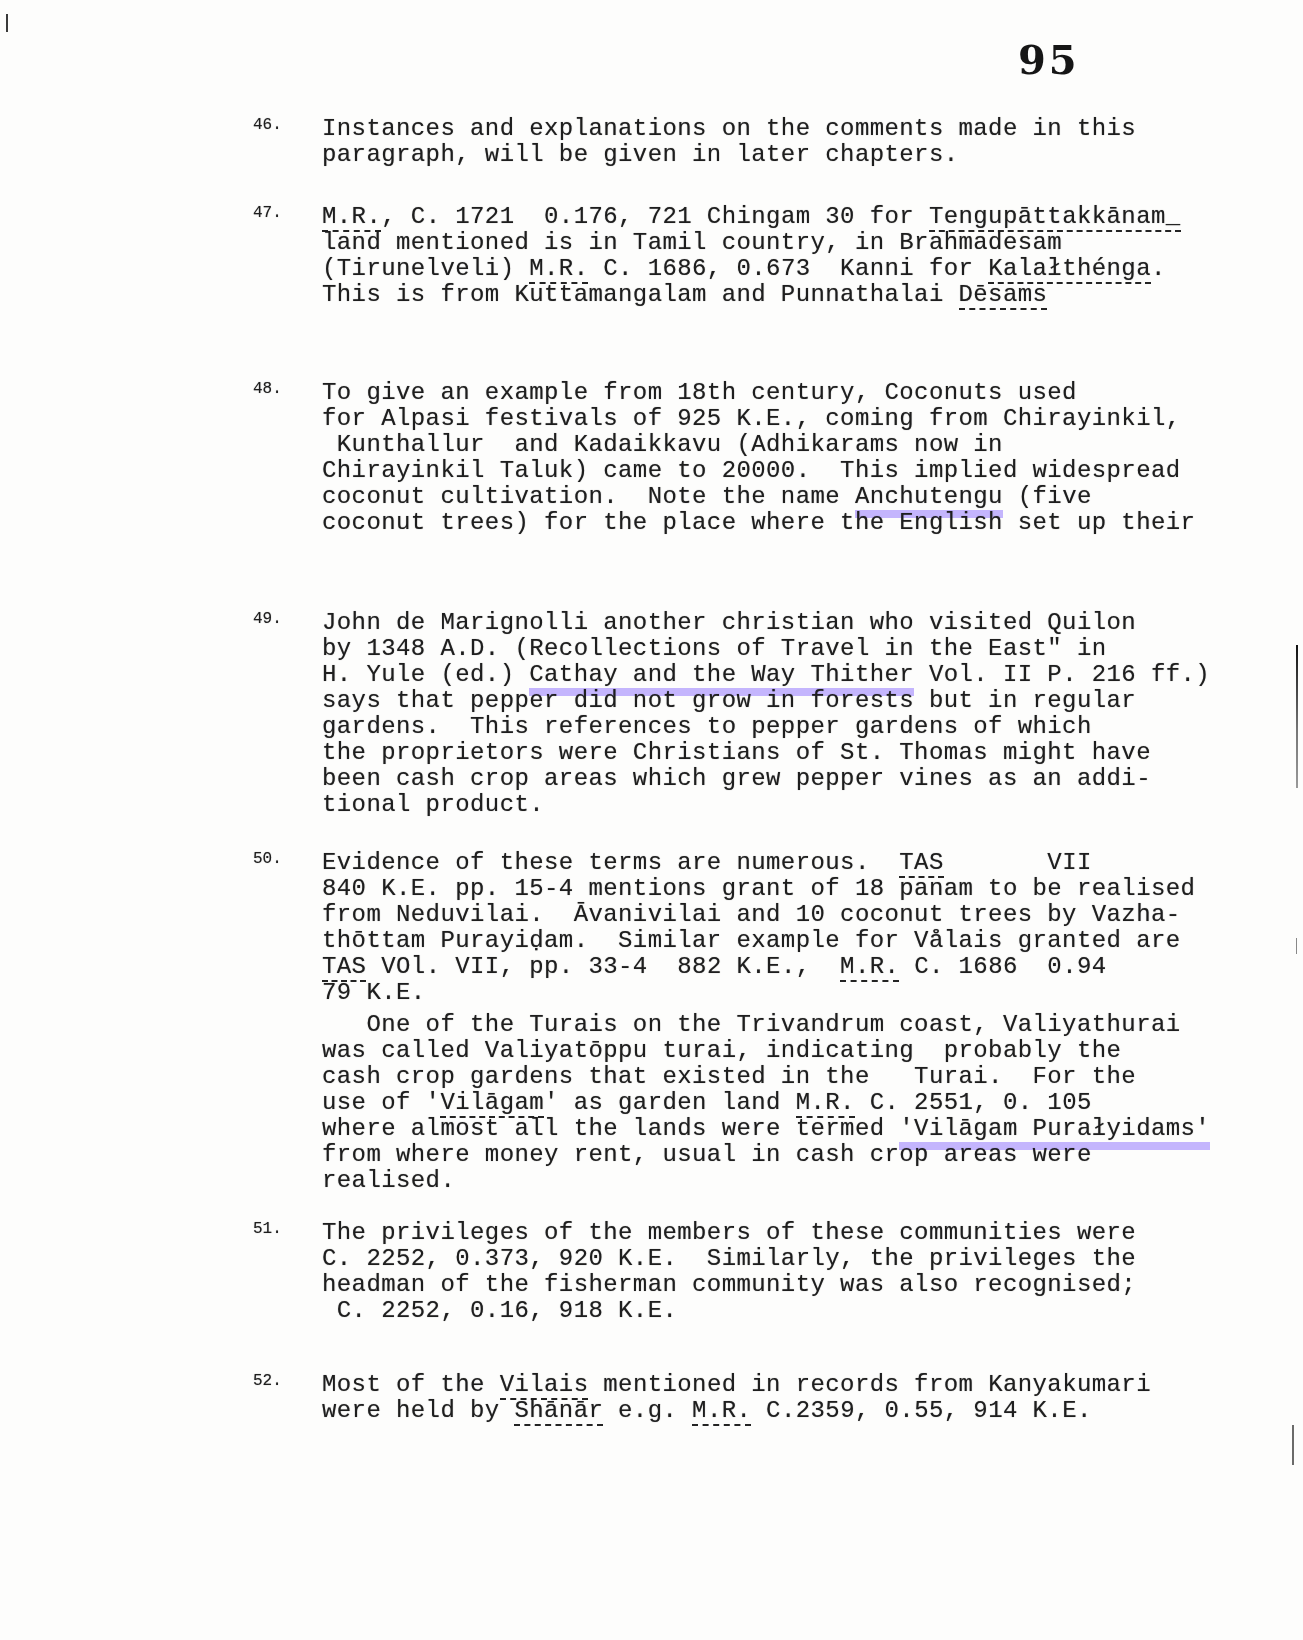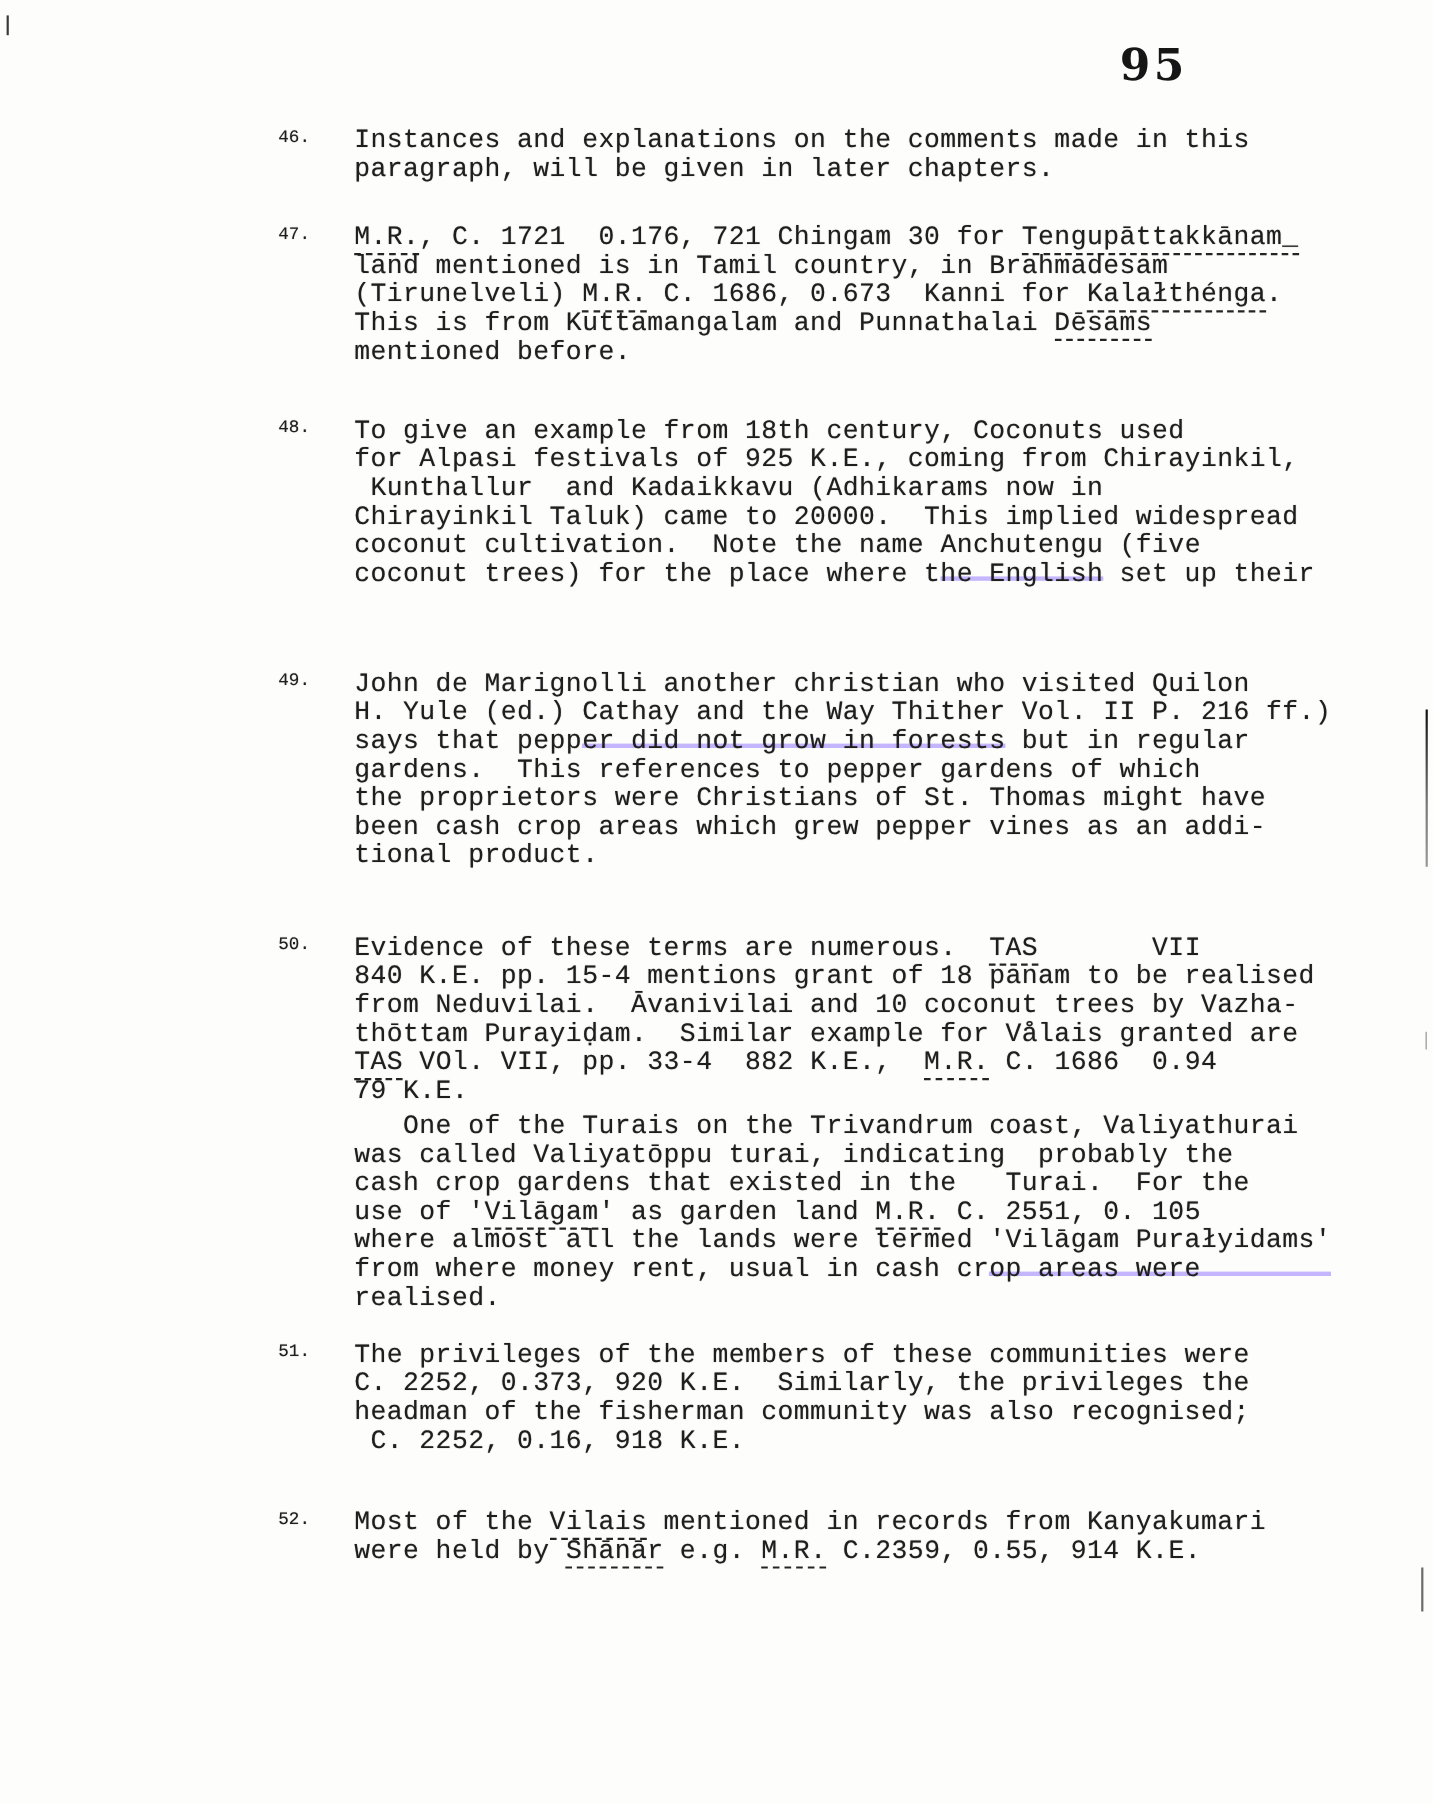--- a/index.html
+++ b/index.html
@@ -42,21 +42,21 @@
     width:940px;
   }
   .line{
     font-size:24px;
     line-height:26px;
     letter-spacing:0.4px;
     white-space:pre;
     text-shadow:0 0 1px rgba(10,10,10,.45);
     font-family:Liberation Mono, monospace;
   }
-  .u-s{border-bottom:4px solid #c4b5fd;padding-bottom:14px;}
+  .u-s{border-bottom:8px solid #c4b5fd;padding-bottom:0px;}
   .u-d{border-bottom:2px dashed #242424;padding-bottom:0px;}
   .scan-mark{position:absolute;background:#3a3a3a;}
   .scan-mark.fade{background:linear-gradient(#111 0%,#777 60%,#999 100%);}
 </style>
 </head>
 <body>
 
 <div class="page">
   <div class="page-number">95</div>
   <div>
@@ -67,38 +67,38 @@
           <div class="line"><span>paragraph, will be given in later chapters.</span></div>
         </div>
       </div>
       <div class="note" style="top: 204px;">
         <span class="note-num">47.</span>
         <div class="note-lines">
           <div class="line"><span class="u-d">M.R.</span><span>, C. 1721  0.176, 721 Chingam 30 for </span><span class="u-d">Tengupāttakkānam_</span></div>
           <div class="line"><span>land mentioned is in Tamil country, in Brahmadesam</span></div>
           <div class="line"><span>(Tirunelveli) </span><span class="u-d">M.R.</span><span> C. 1686, 0.673  Kanni for </span><span class="u-d">Kalałthénga</span><span>.</span></div>
           <div class="line"><span>This is from Kuttamangalam and Punnathalai </span><span class="u-d">Dēsams</span></div>
-          <div class="line"><span>mentioned before.</span></div>
         </div>
       </div>
       <div class="note" style="top: 380px;">
         <span class="note-num">48.</span>
         <div class="note-lines">
           <div class="line"><span>To give an example from 18th century, Coconuts used</span></div>
           <div class="line"><span>for Alpasi festivals of 925 K.E., coming from Chirayinkil,</span></div>
           <div class="line"><span> Kunthallur  and Kadaikkavu (Adhikarams now in</span></div>
           <div class="line"><span>Chirayinkil Taluk) came to 20000.  This implied widespread</span></div>
           <div class="line"><span>coconut cultivation.  Note the name </span><span class="u-s">Anchutengu</span><span> (five</span></div>
           <div class="line"><span>coconut trees) for the place where the English set up their</span></div>
         </div>
       </div>
       <div class="note" style="top: 610px;">
         <span class="note-num">49.</span>
         <div class="note-lines">
           <div class="line"><span>John de Marignolli another christian who visited Quilon</span></div>
+          <div class="line"><span>by 1348 A.D. (Recollections of Travel in the East" in</span></div>
           <div class="line"><span>H. Yule (ed.) </span><span class="u-s">Cathay and the Way Thither</span><span> Vol. II P. 216 ff.)</span></div>
           <div class="line"><span>says that pepper did not grow in forests but in regular</span></div>
           <div class="line"><span>gardens.  This references to pepper gardens of which</span></div>
           <div class="line"><span>the proprietors were Christians of St. Thomas might have</span></div>
           <div class="line"><span>been cash crop areas which grew pepper vines as an addi-</span></div>
           <div class="line"><span>tional product.</span></div>
         </div>
       </div>
       <div class="note" style="top: 850px;">
         <span class="note-num">50.</span>

